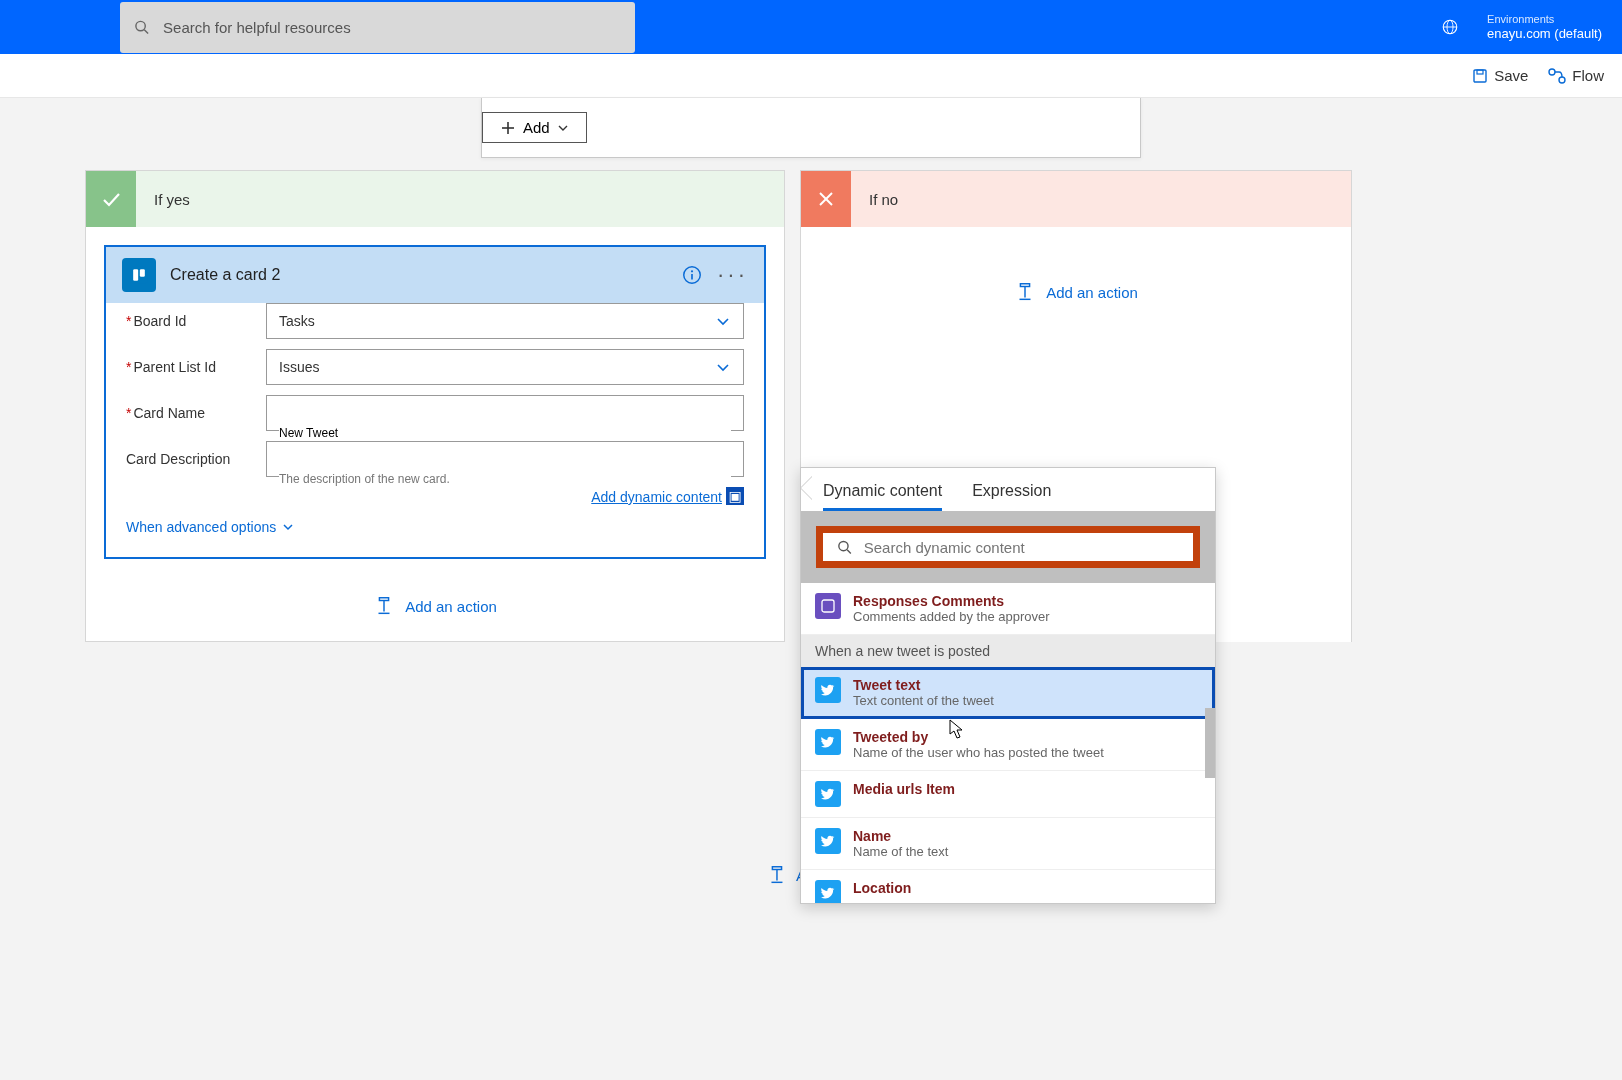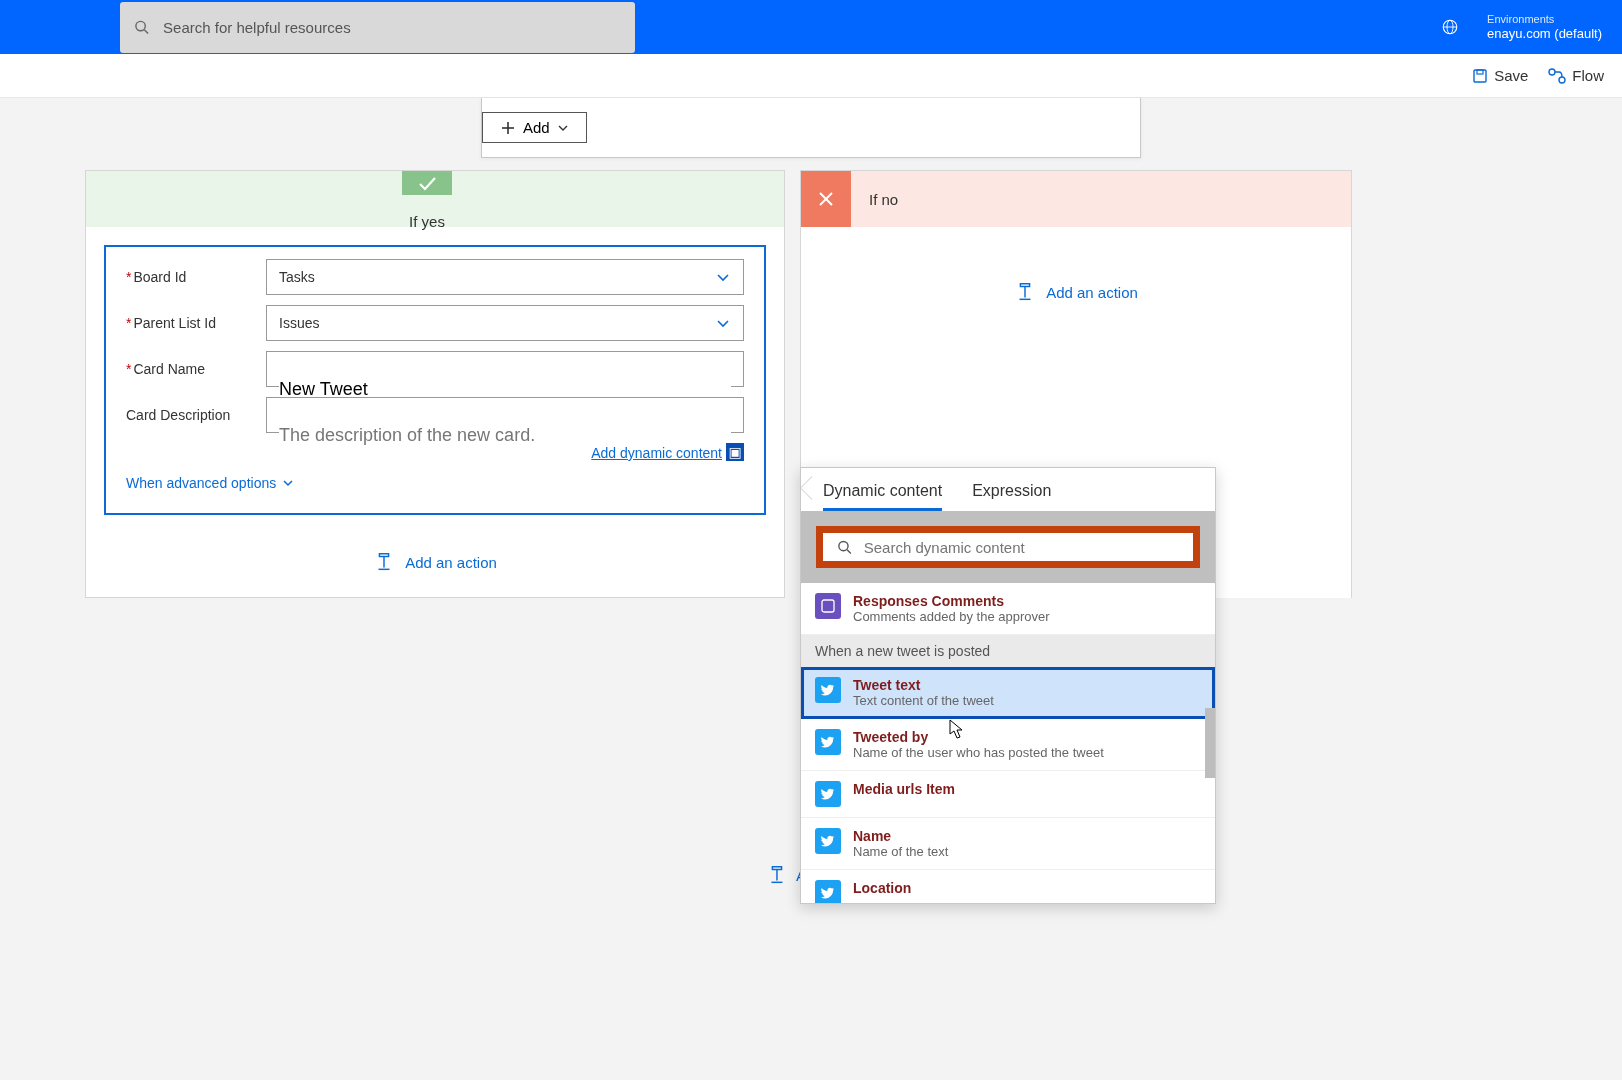--- a/index.html
+++ b/index.html
@@ -23,41 +23,41 @@
 .canvas { position:relative; padding-top:0; }
 .addbox { position:absolute; left:50%; top:0; transform:translateX(-50%); width:660px; border:1px solid #c8c8c8; background:#fff; border-top:none; height:60px; display:flex; align-items:center; justify-content:flex-start; box-shadow:0 1px 4px rgba(0,0,0,.06); }
 .addbtn { border:1px solid #555; background:#fff; padding:6px 18px; font-size:15px; display:flex; align-items:center; gap:8px; cursor:pointer; }
 
 
 .branches { display:flex; gap:15px; position:absolute; left:85px; top:72px; }
 .branch { width:700px; border:1px solid #d6d6d6; background:#fff; }
 
 .branch.ifno { width:552px; border-bottom:none;}
 .branch-head { display:flex; align-items:center; gap:18px; height:56px; padding-right:16px; }
-.branch-head.yes { background:#eaf5ea;flex-direction:column; }
+.branch-head.yes { background:#eaf5ea; }
 .branch-head.no { background:#fde7e2; }
 .head-icon { width:50px; height:56px; display:flex; align-items:center; justify-content:center; color:#fff; }
 .head-icon.yes{ background:#87c38a; }
 .head-icon.no{ background:#f07a5f; }
 .branch-title{ font-size:15px; color:#333; }
 
 
 .card { margin:18px 18px; border:2px solid #0a6bd6; background:#fff; }
 .card-head { background:#c3ddf5; display:flex; align-items:center; height:56px; padding:0 16px; gap:14px; }
 .card-icon { width:34px;height:34px; background:#0079bf; border-radius:4px; display:flex; align-items:center; justify-content:center; }
 .card-icon svg{ width:20px;height:20px; }
 .card-title{ font-size:16px; color:#222; flex:1; }
 .info-icon{ width:22px;height:22px; }
 .dots{ font-size:22px; color:#555; letter-spacing:3px; cursor:pointer; }
-.card-body { padding:12px 20px 16px; }
+.card-body { padding:0 20px 16px; }
 .frow { display:flex; align-items:center; margin-bottom:10px; }
 .flabel { width:140px; font-size:14px; color:#333; }
 .req::before{ content:"*"; color:#c40000; margin-right:2px; }
 .finput { flex:1; border:1px solid #999; height:36px; padding:0 12px; font-size:14px; color:#333; background:#fff; display:flex; align-items:center; justify-content:space-between; }
-.finput input { border:none; outline:none; width:100%; font-size:18px;margin-top:40px; }
+.finput input { border:none; outline:none; width:100%; font-size:12px;margin-top:40px; }
 .finput input::placeholder{ color:#777; }
 .chev { color:#0a6bd6; }
 .dynlink { text-align:right; font-size:14px; color:#0a6bd6; margin-top:2px; display:flex; justify-content:flex-end; align-items:flex-end; gap:4px;text-decoration:underline; }
 .dynlink .box{ width:18px;height:18px;background:#0a4db3;color:#fff; display:flex;align-items:center;justify-content:center;font-size:14px;}
 .advlink { color:#0a6bd6; font-size:14px; margin:14px 0 6px; display:flex; align-items:center; gap:6px; cursor:pointer; }
 
 .add-action{ display:flex; align-items:center; justify-content:center; gap:10px; color:#0a6bd6; font-size:15px; margin:36px 0 24px; cursor:pointer;}
 .add-action svg{ width:22px;height:22px; }
 
 
@@ -151,20 +151,36 @@
       <div class="branch-head yes">
         <div class="head-icon yes">
           <svg width="24" height="24" viewBox="0 0 24 24">
               <path d="M5 13 L10 18 L20 7" fill="none" stroke="#fff" stroke-width="2.2"></path>
             </svg>
         </div>
         <div class="branch-title">If yes</div>
       </div>
 
       <div class="card">
+        <div class="card-head">
+          <div class="card-icon">
+            <svg viewBox="0 0 24 24">
+                <rect x="2" y="2" width="20" height="20" rx="3" fill="#0079bf"></rect>
+                <rect x="5" y="5" width="6" height="14" rx="1.5" fill="#fff"></rect>
+                <rect x="13" y="5" width="6" height="9" rx="1.5" fill="#fff"></rect>
+              </svg>
+          </div>
+          <div class="card-title">Create a card 2</div>
+          <svg class="info-icon" viewBox="0 0 24 24">
+              <circle cx="12" cy="12" r="9" fill="none" stroke="#0a6bd6" stroke-width="1.6"></circle>
+              <circle cx="12" cy="8" r="1.2" fill="#0a6bd6"></circle>
+              <line x1="12" y1="11" x2="12" y2="17" stroke="#0a6bd6" stroke-width="1.8"></line>
+            </svg>
+          <div class="dots">···</div>
+        </div>
         <div class="card-body">
           <div class="frow">
             <div class="flabel req">Board Id</div>
             <div class="finput">
               <span>Tasks</span>
               <svg class="chev" width="16" height="16" viewBox="0 0 16 16">
                   <path d="M3 6 L8 11 L13 6" fill="none" stroke="#0a6bd6" stroke-width="1.6"></path>
                 </svg>
             </div>
           </div>

